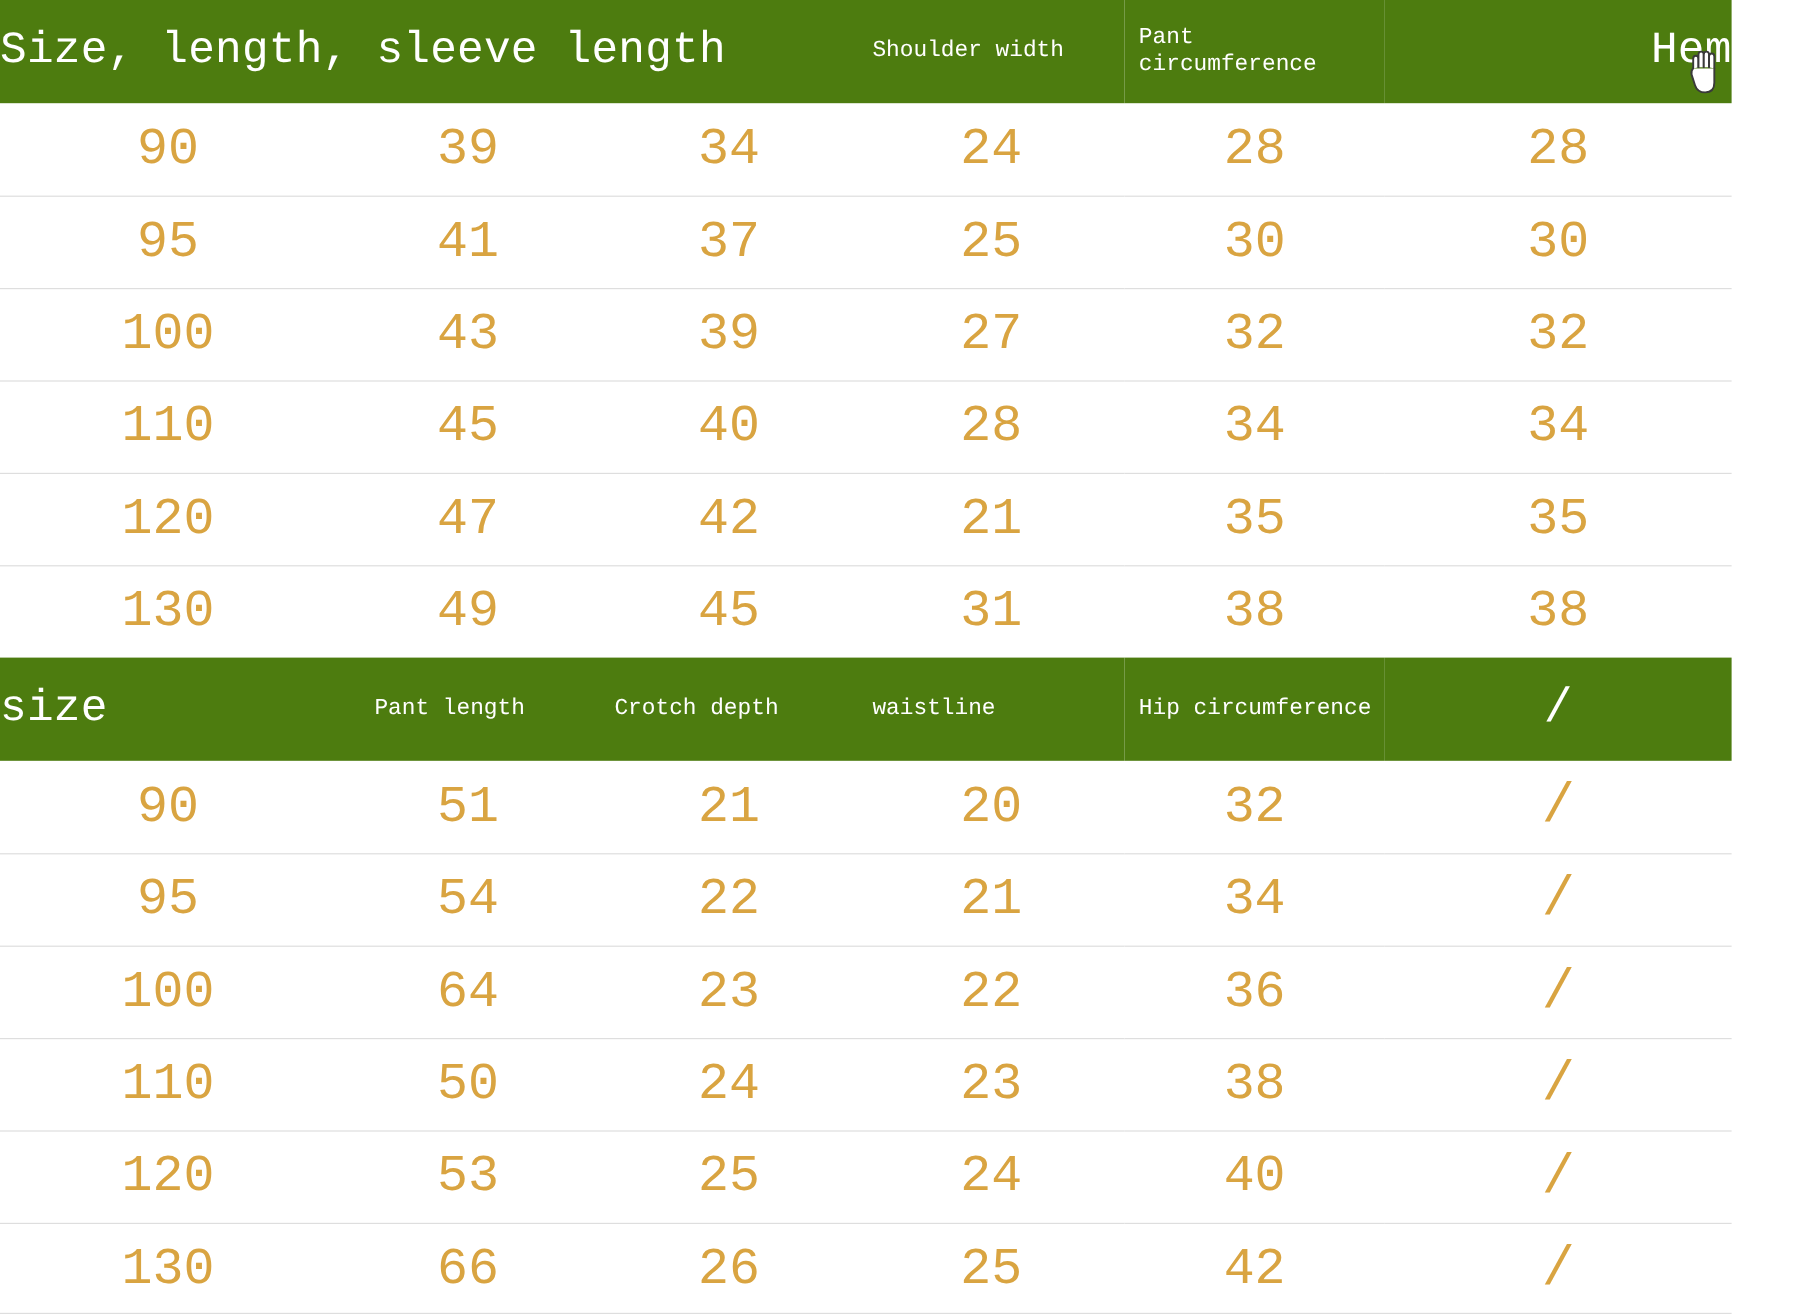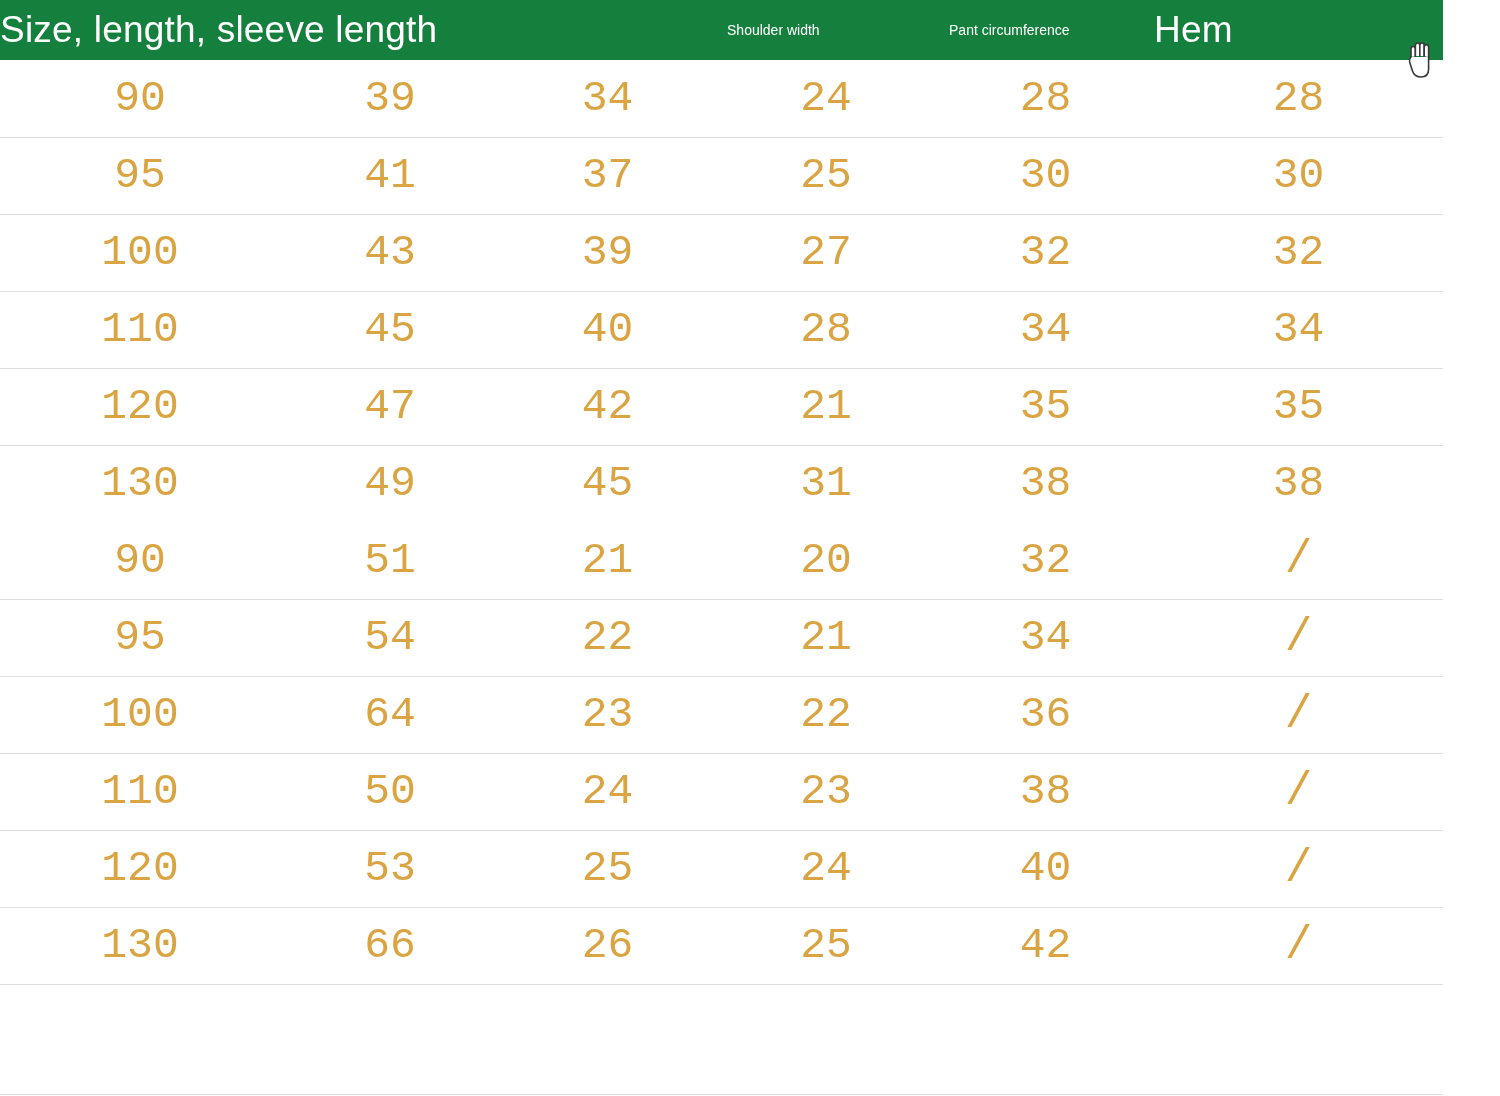--- a/index.html
+++ b/index.html
@@ -30,43 +30,44 @@
 
   
   col.c0 { width: 280px; }
   col.c1 { width: 220px; }
   col.c2 { width: 215px; }
   col.c3 { width: 222px; }
   col.c4 { width: 217px; }
   col.c5 { width: 289px; }
 
   tr.header-row {
-    background: #15803d;
-    height: 60px;
+    background: #4d7c0f;
+    height: 86px;
+    font-family: Liberation Mono, monospace;
   }
   tr.header-row td {
     color: #ffffff;
     vertical-align: middle;
     padding: 0;
     border: none;
   }
 
   .hdr-big {
     font-size: 37px;
     font-weight: 400;
     line-height: 1.1;
     padding-left: 22px;
     letter-spacing: 0.2px;
   }
   .hdr-big.center {
-    text-align: left;
+    text-align: right;
     padding-left: 0;
   }
   .hdr-small {
-    font-size: 14px;
+    font-size: 19px;
     line-height: 1.15;
     font-weight: 400;
   }
   .hdr-small.p-left {
     padding-left: 12px;
   }
   .hdr-small.center-ish {
     padding-left: 32px;
   }
   .hdr-slash {
@@ -191,20 +192,28 @@
   <table class="size-table">
     <colgroup>
       <col class="c0">
         <col class="c1">
         <col class="c2">
         <col class="c3">
         <col class="c4">
         <col class="c5">
     </colgroup>
     <tbody>
+      <tr class="header-row">
+        <td class="hdr-big">size</td>
+        <td class="hdr-small center-ish">Pant length</td>
+        <td class="hdr-small p-left">Crotch depth</td>
+        <td class="hdr-small p-left">waistline</td>
+        <td class="hdr-small p-left">Hip circumference</td>
+        <td class="hdr-slash">/</td>
+      </tr>
 
       <tr class="data-row">
         <td>90</td>
         <td>51</td>
         <td>21</td>
         <td>20</td>
         <td>32</td>
         <td class="slash">/</td>
       </tr>
       <tr class="data-row">

